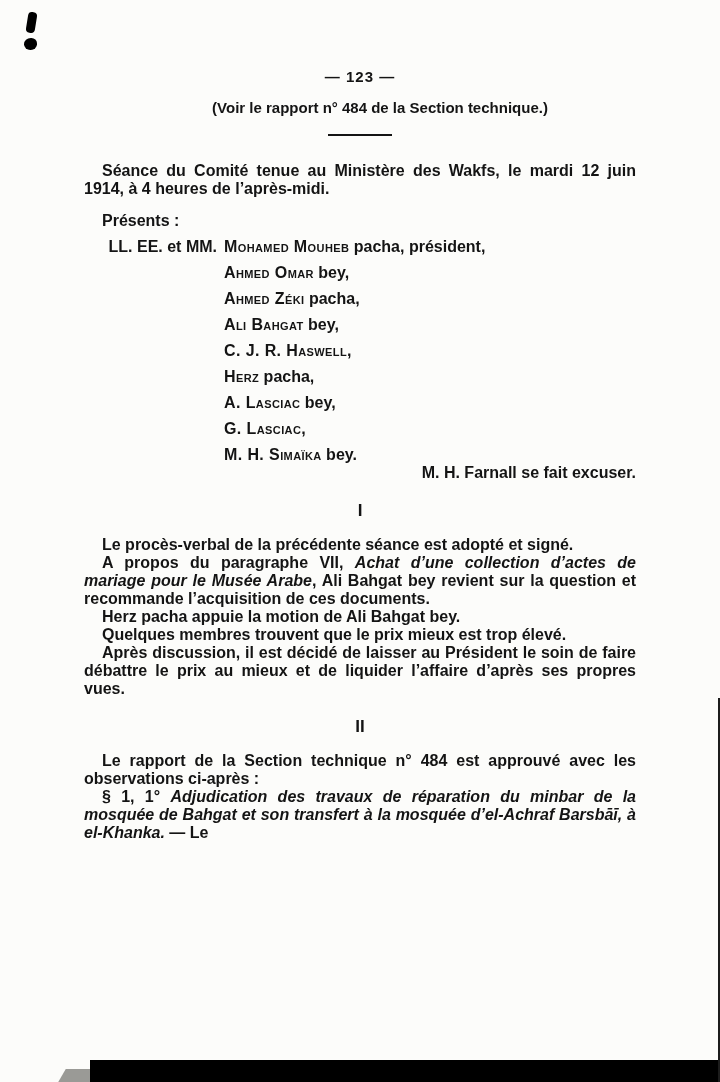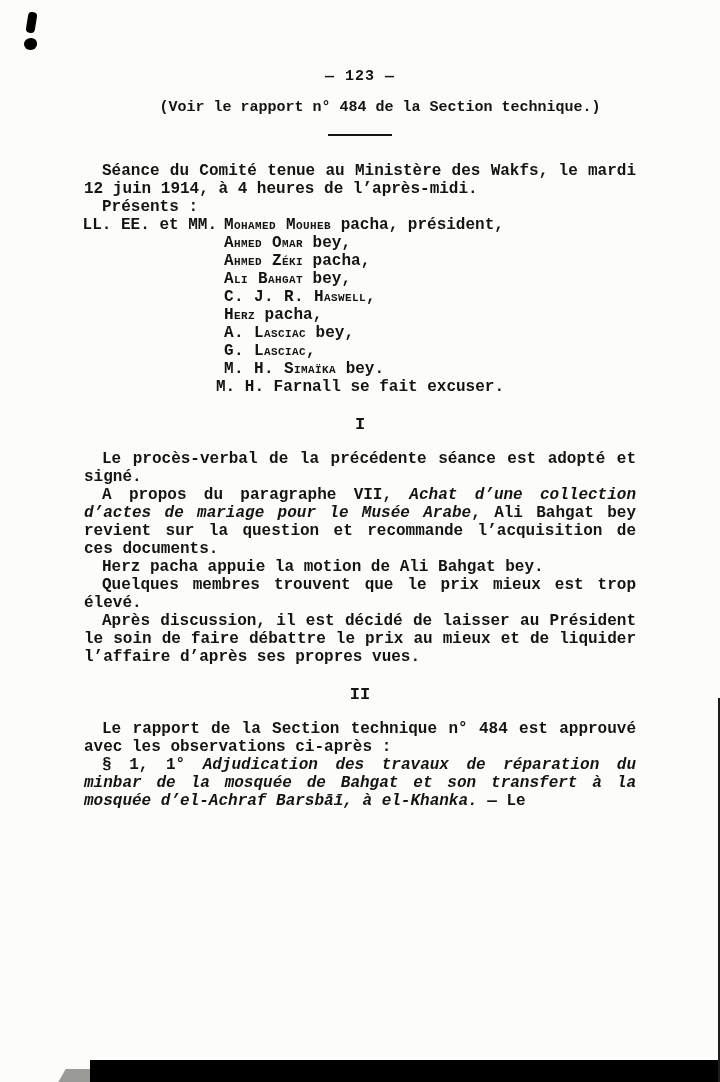--- a/index.html
+++ b/index.html
@@ -3,21 +3,21 @@
 <meta charset="utf-8">
 <style>
   * { margin:0; padding:0; box-sizing:border-box; }
   html,body { background:#ffffff; }
   .page {
     position:relative;
     width:720px; height:1082px;
     margin:0 auto;
     background:#fcfcfa;
     overflow:hidden;
-    font-family:Liberation Mono, monospace;
+    font-family:Liberation Sans, sans-serif;
     color:#141414;
     font-weight:700;
   }
   
   .a1 { position:absolute; left:27px; top:12px; width:9px; height:21px; background:#000;
         border-radius:4px; transform:rotate(9deg); }
   .a2 { position:absolute; left:24px; top:38px; width:13px; height:12px; background:#000;
         border-radius:55% 45% 50% 50%; }
   .bottom-bar { position:absolute; left:90px; right:0; bottom:0; height:22px; background:#000; }
   .bottom-wedge { position:absolute; left:62px; bottom:0; width:32px; height:13px;
@@ -26,26 +26,26 @@
 
   .page-number { padding-top:68px; text-align:center; font-size:15px; letter-spacing:1px; }
   .title { margin-top:34px; text-align:center; font-size:20px; letter-spacing:1.2px;
            word-spacing:5px; }
   .subtitle { margin-top:14px; text-align:center; font-size:15px;padding-left:40px; }
   .rule { width:64px; height:2px; background:#141414; margin:18px auto 0; }
 
   .body { padding:0 84px; font-size:16px; line-height:18px; text-align:justify; }
   .para { text-indent:18px; }
   .opening { margin-top:26px; }
-  .presents { margin-top:0; text-align:left; }
+  .presents { margin-top:14px; text-align:left; }
   .attendees { margin-left:140px; text-align:left; }
-  .attendee { position:relative; white-space:nowrap; }
+  .attendee { position:relative; white-space:nowrap;margin-top:8px; }
   .prefix { position:absolute; right:100%; padding-right:7px; white-space:nowrap; }
   .sc { font-variant:small-caps; letter-spacing:0.4px; }
-  .excused { text-indent:0; text-align:center; }
+  .excused { text-indent:0; text-align:right; }
   .section-heading { text-align:center; font-size:17px; margin:20px 0 16px; }
   .it { font-style:italic; }
 </style>
 </head>
 <body>
 
 <div class="page">
 
   <div class="a1"></div>
   <div class="a2"></div>

